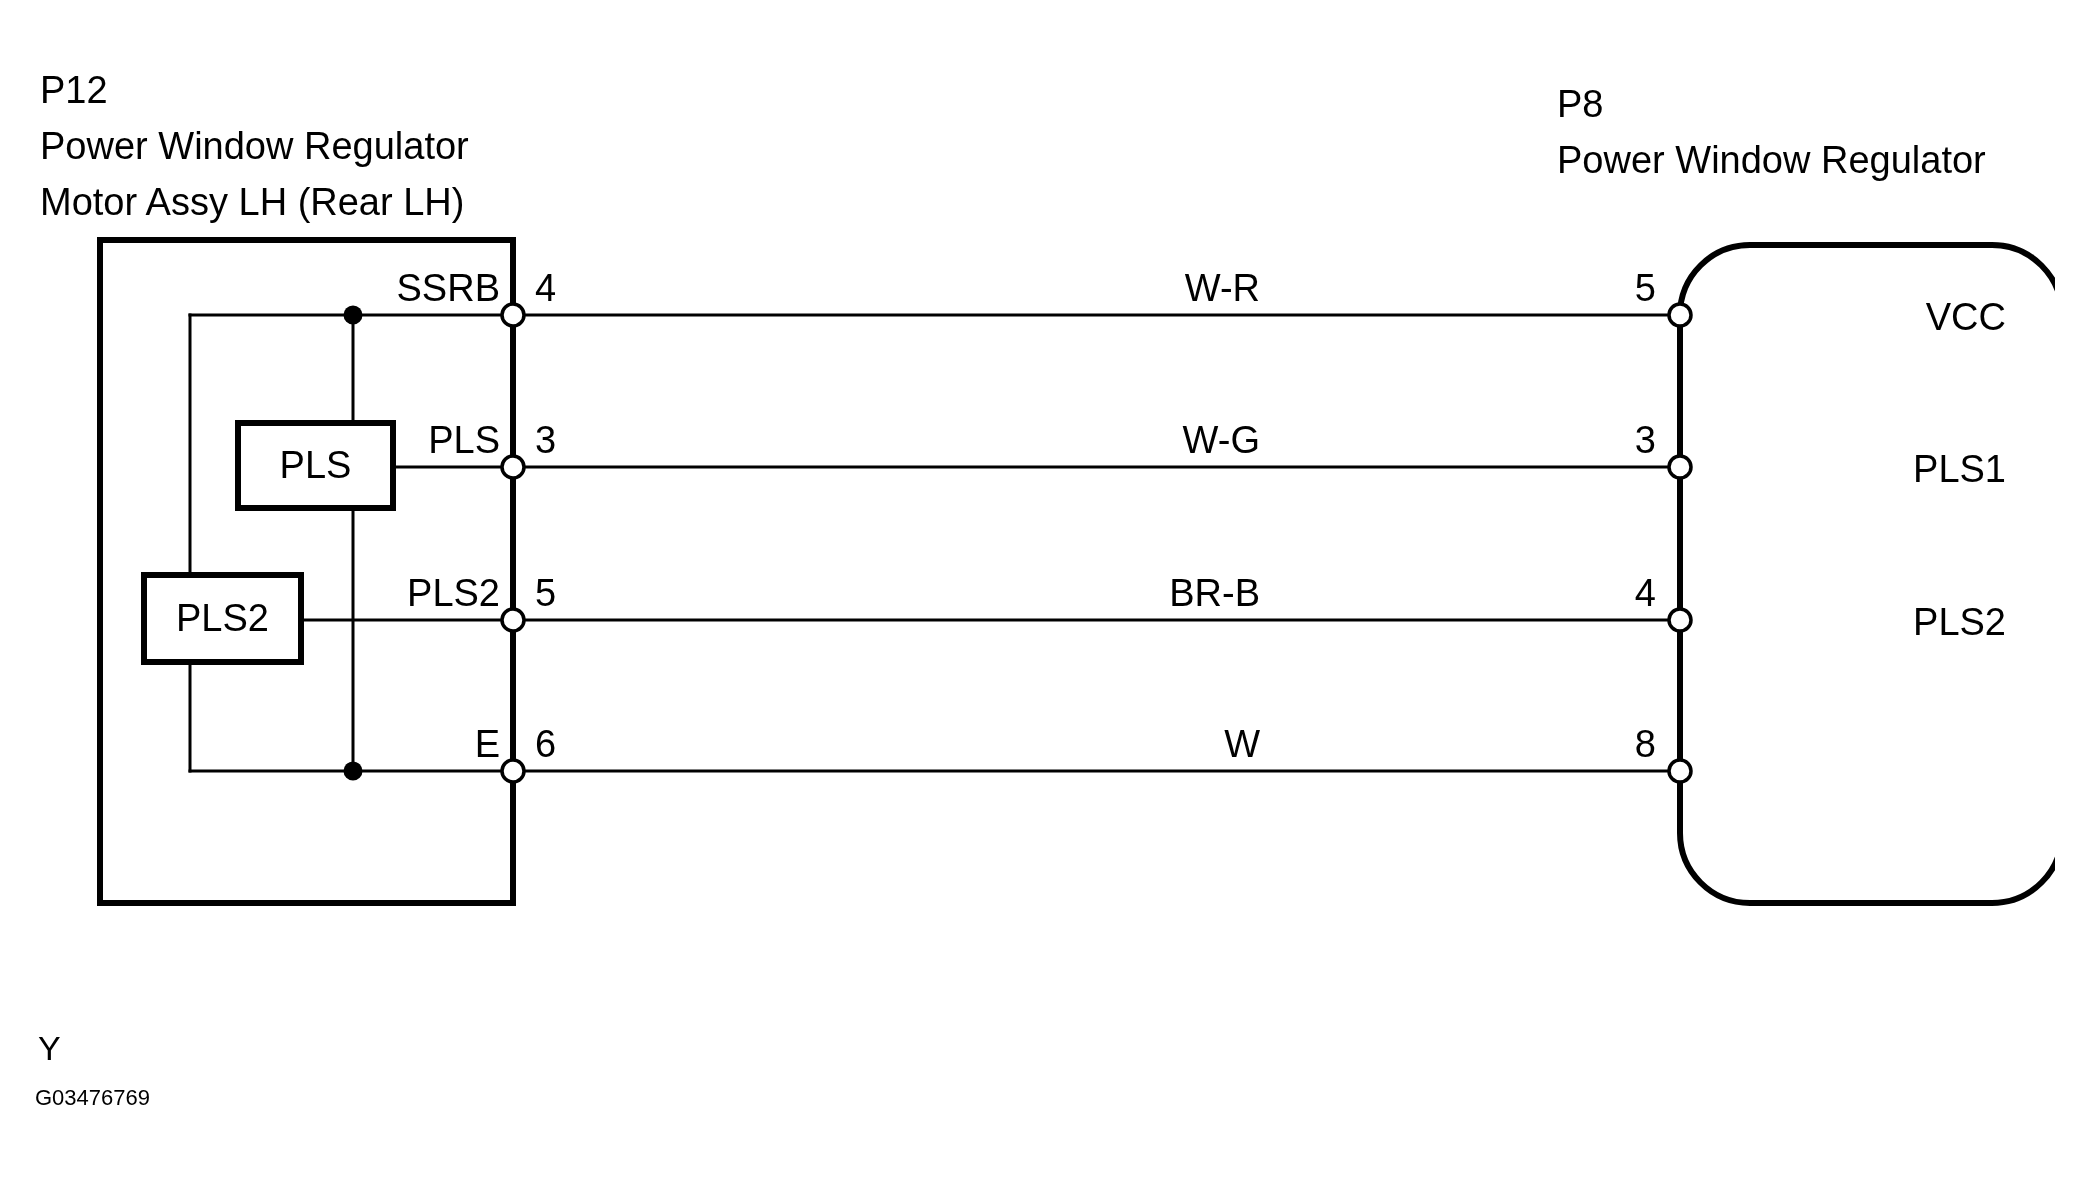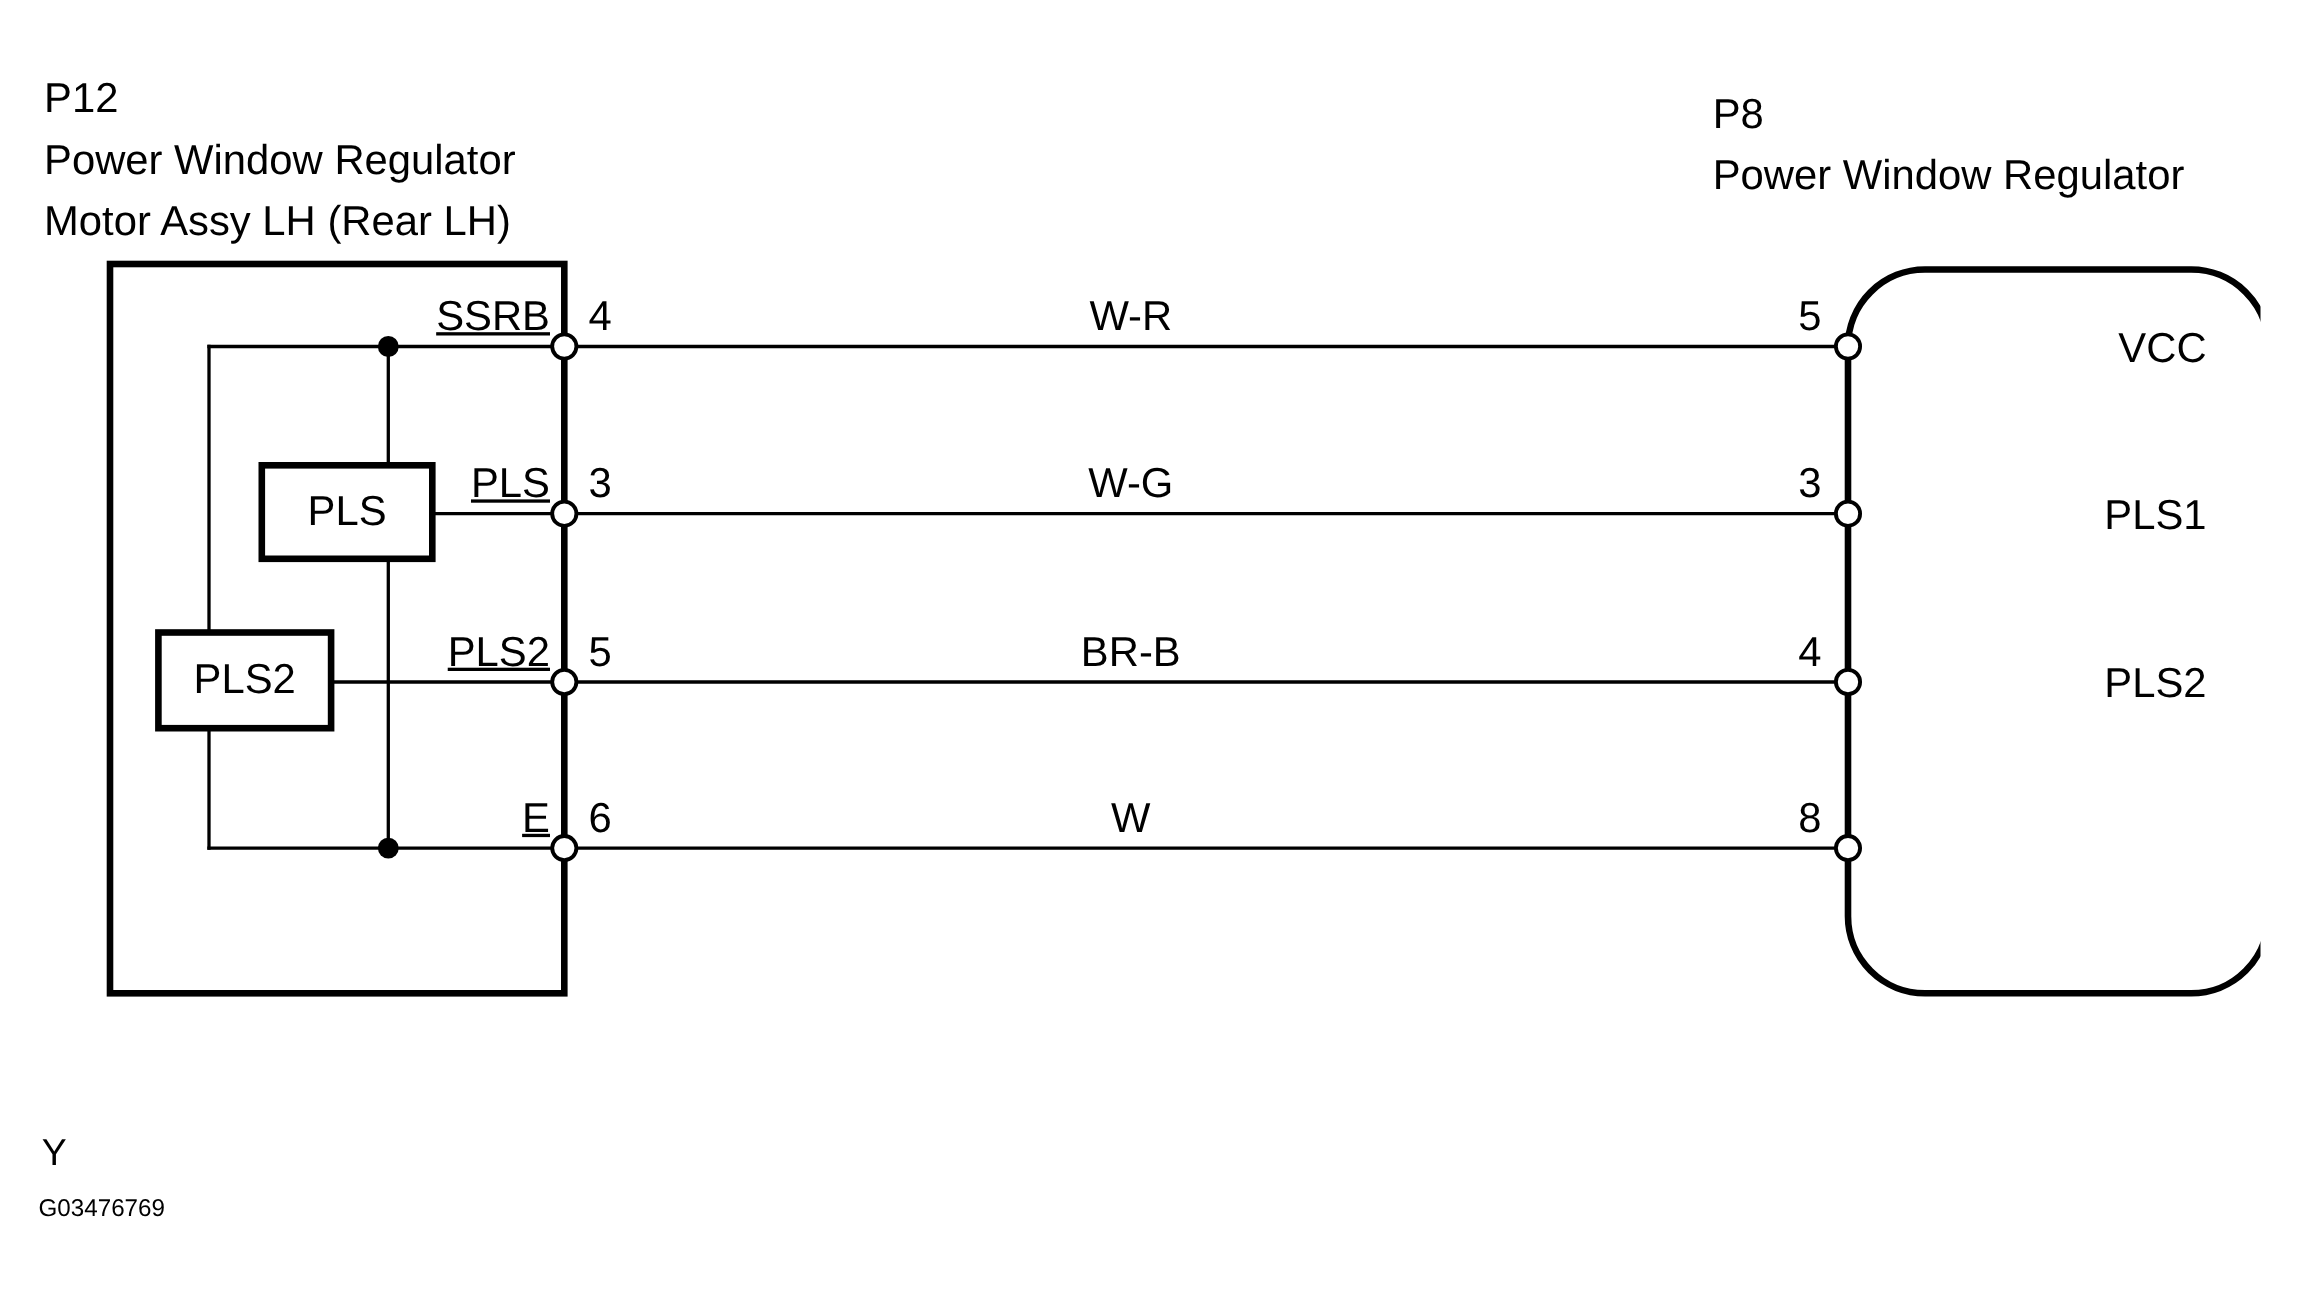--- a/index.html
+++ b/index.html
@@ -9,23 +9,23 @@
     height: 1186px;
     background: #ffffff;
     font-family: "Liberation Sans", sans-serif;
     color: #000000;
     overflow: hidden;
   }
   #wiring-svg { position: absolute; left: 0; top: 0; }
   .abs { position: absolute; white-space: nowrap; }
   .title-block { font-size: 38px; line-height: 56px; }
   .lbl { font-size: 38px; line-height: 46px; height: 46px; }
-  .pin-label-left  { left: 260px; width: 240px; text-align: right; text-decoration: underline; }
+  .pin-label-left  { left: 260px; width: 240px; text-align: right; }
   .pin-num-left    { left: 535px; width: 80px;  text-align: left; }
-  .wire-color-lbl  { left: 888px; width: 280px; text-align: center; }
+  .wire-color-lbl  { left: 980px; width: 280px; text-align: right; }
   .pin-num-right   { left: 1560px; width: 96px; text-align: right; }
   .pin-label-right { left: 1706px; width: 300px; text-align: right; }
   .box-label {
     display: flex; align-items: center; justify-content: center;
     font-size: 38px;
   }
   .footer-rev { left: 38px; top: 1028px; font-size: 34px; line-height: 40px; }
   .footer-num { left: 35px; top: 1082px; font-size: 22px; line-height: 32px; }
 </style>
 </head>

